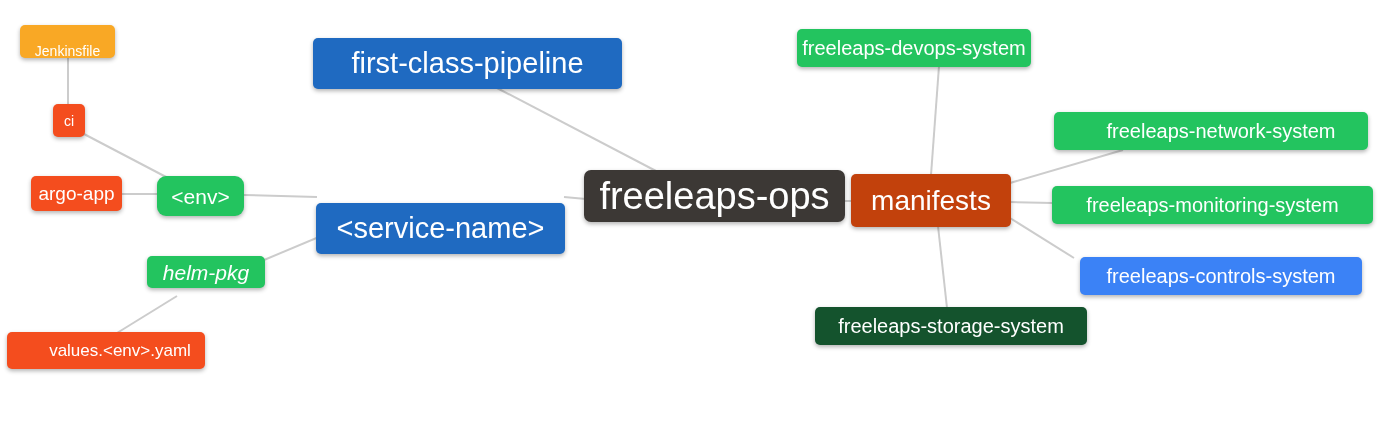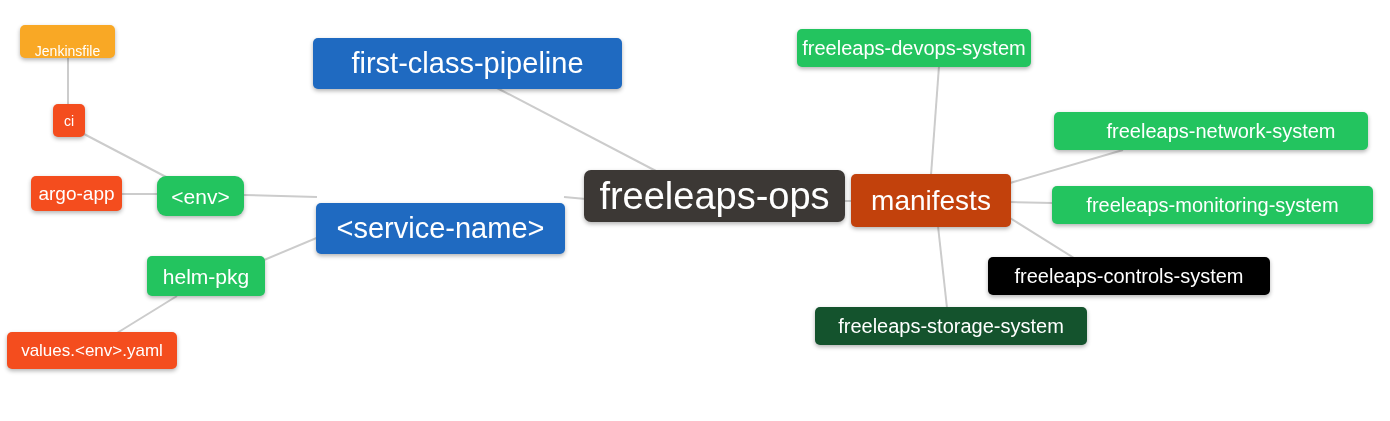--- a/index.html
+++ b/index.html
@@ -58,24 +58,24 @@
     </div>
     <div class="node" style="left: 53px; top: 104px; width: 32px; height: 33px; background: rgb(244, 77, 30); font-size: 14px;">
       <span>ci</span>
     </div>
     <div class="node" style="left: 31px; top: 176px; width: 91px; height: 35px; background: rgb(244, 77, 30); font-size: 19px;">
       <span>argo-app</span>
     </div>
     <div class="node" style="left: 157px; top: 176px; width: 87px; height: 40px; background: rgb(35, 196, 95); font-size: 21px; border-radius: 9px;">
       <span>&lt;env&gt;</span>
     </div>
-    <div class="node" style="left: 147px; top: 256px; width: 118px; height: 40px; background: rgb(35, 196, 95); font-size: 21px;">
+    <div class="node" style="left: 147px; top: 256px; width: 118px; height: 32px; background: rgb(35, 196, 95); font-size: 21px; font-style: italic;">
       <span>helm-pkg</span>
     </div>
-    <div class="node" style="left: 7px; top: 332px; width: 170px; height: 37px; background: rgb(244, 77, 30); font-size: 17px;">
+    <div class="node" style="left: 7px; top: 332px; width: 170px; height: 37px; background: rgb(244, 77, 30); font-size: 17px; padding-left: 28px;">
       <span>values.&lt;env&gt;.yaml</span>
     </div>
     <div class="node" style="left: 313px; top: 38px; width: 309px; height: 51px; background: rgb(31, 106, 193); font-size: 29px;">
       <span>first-class-pipeline</span>
     </div>
     <div class="node" style="left: 316px; top: 171px; width: 249px; height: 51px; background: rgb(31, 106, 193); font-size: 29px; margin-top: 32px;">
       <span>&lt;service-name&gt;</span>
     </div>
     <div class="node" style="left: 584px; top: 170px; width: 261px; height: 52px; background: rgb(60, 56, 53); font-size: 38px; border-radius: 7px;">
       <span>freeleaps-ops</span>
@@ -85,19 +85,19 @@
     </div>
     <div class="node" style="left: 797px; top: 29px; width: 234px; height: 38px; background: rgb(35, 196, 95); font-size: 20px;">
       <span>freeleaps-devops-system</span>
     </div>
     <div class="node" style="left: 1054px; top: 112px; width: 294px; height: 38px; background: rgb(35, 196, 95); font-size: 20px; padding-left: 20px;">
       <span>freeleaps-network-system</span>
     </div>
     <div class="node" style="left: 1052px; top: 186px; width: 321px; height: 38px; background: rgb(35, 196, 95); font-size: 20px;">
       <span>freeleaps-monitoring-system</span>
     </div>
-    <div class="node" style="left: 988px; top: 257px; width: 282px; height: 38px; background: #000000; font-size: 20px;">
+    <div class="node" style="left: 1080px; top: 257px; width: 282px; height: 38px; background: #3b82f6; font-size: 20px;">
       <span>freeleaps-controls-system</span>
     </div>
     <div class="node" style="left: 815px; top: 307px; width: 272px; height: 38px; background: #14532d; font-size: 20px;">
       <span>freeleaps-storage-system</span>
     </div>
   </div>
 
 </body></html>

